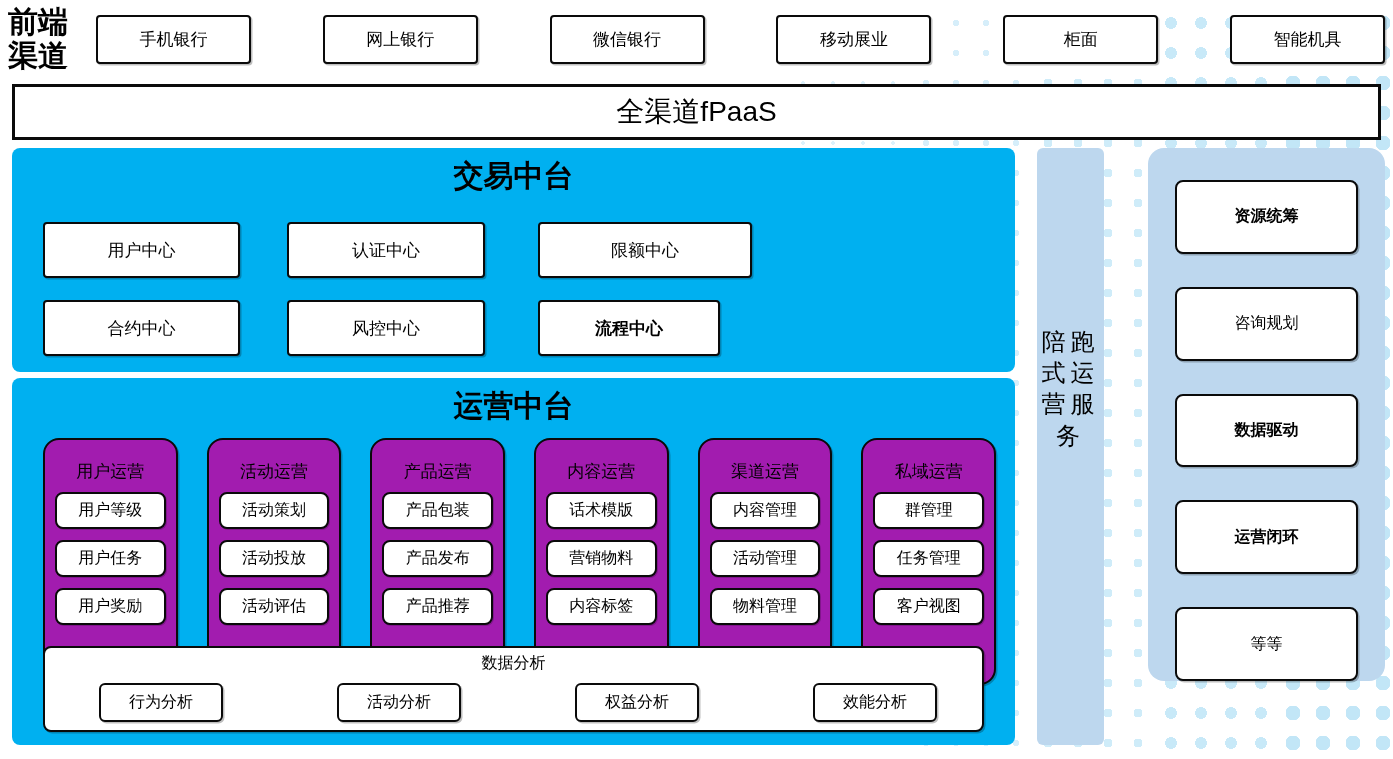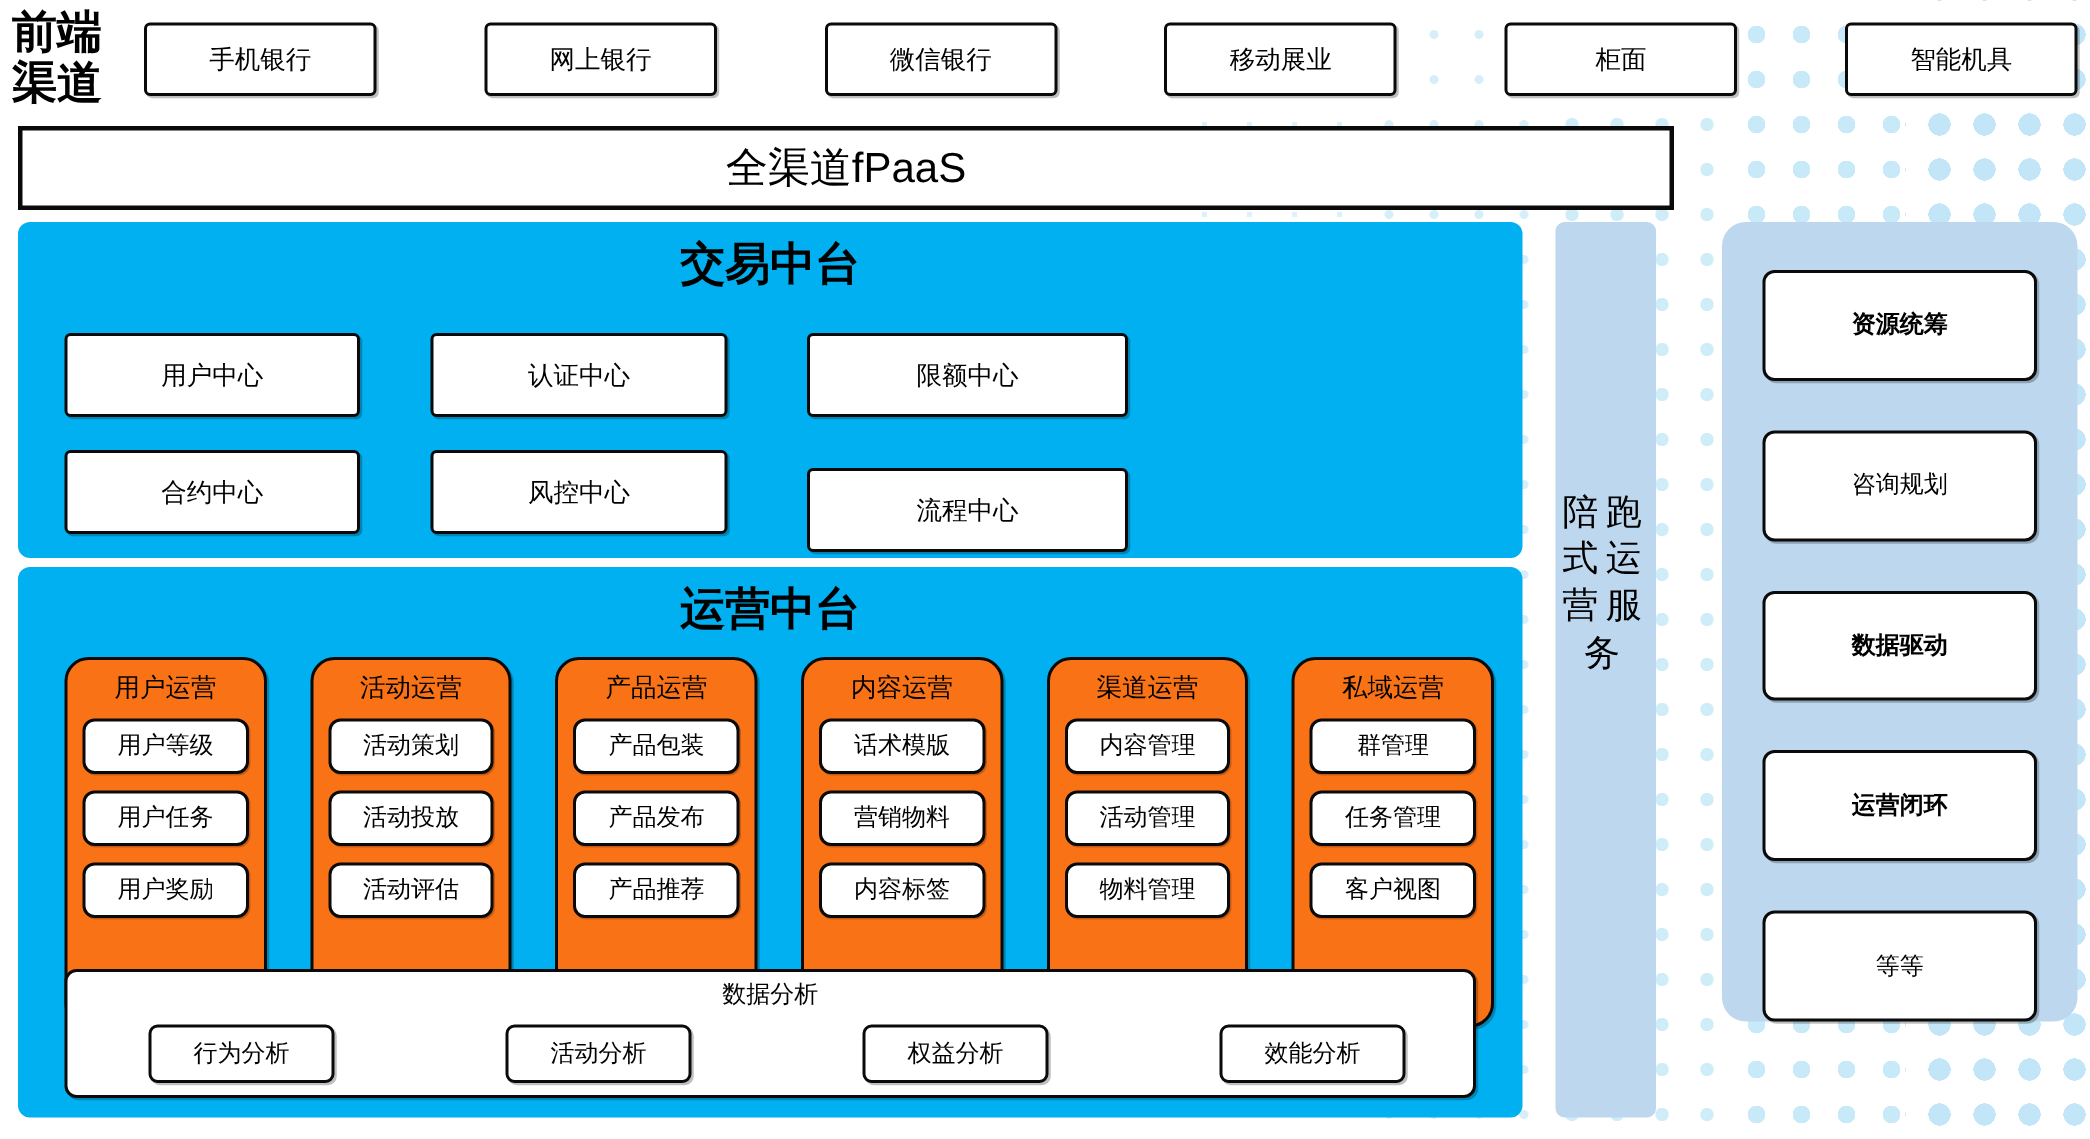--- a/index.html
+++ b/index.html
@@ -42,21 +42,21 @@
   #frontend-label{
     width:88px;flex:0 0 88px;
     font-family:"Liberation Serif","DejaVu Serif",serif;
     font-weight:700;font-size:30px;line-height:1.12;
   }
   #channel-boxes{flex:1;display:flex;justify-content:space-between;}
   .channel-box{width:155px;height:49px;font-size:17px;text-align:center;}
 
   
   #fpaas-bar{
-    left:12px;top:84px;width:1104px;height:56px;
+    left:12px;top:84px;width:1369px;height:56px;
     background:#fff;border:3px solid var(--line);
     display:flex;align-items:center;justify-content:center;
     font-size:28px;
   }
 
   
   .blue-panel{background:var(--accent-blue);border-radius:8px;}
   .panel-title{
     text-align:center;
     font-family:"Liberation Serif","DejaVu Serif",serif;
@@ -64,29 +64,29 @@
     padding-top:8px;
   }
 
   #trade-panel{left:12px;top:148px;width:1003px;height:224px;}
   .tp-box{position:absolute;width:197px;height:56px;font-size:17px;}
   #tp-b1{left:31px;top:74px;}
   #tp-b2{left:275px;top:74px;width:198px;align-items:center;}
   #tp-b3{left:526px;top:74px;width:214px;}
   #tp-b4{left:31px;top:152px;}
   #tp-b5{left:275px;top:152px;width:198px;}
-  #tp-b6{left:526px;top:164px;width:214px;}
+  #tp-b6{left:526px;top:152px;width:182px;font-weight:bold;}
   #tp-tall{left:788px;top:74px;width:183px;height:134px;border-radius:8px;}
 
   #ops-panel{left:12px;top:378px;width:1003px;height:367px;}
   .ops-cols{position:absolute;top:60px;left:31px;width:953px;display:flex;gap:29px;}
   .ops-col{
-    flex:1;height:247px;background:#f97316;border:2px solid var(--line);
+    flex:1;height:247px;background:#a21caf;border:2px solid var(--line);
     border-radius:16px;box-shadow:1.5px 1.5px 0 rgba(0,0,0,0.25);
-    padding-top:7px;
+    padding-top:20px;
   }
   .ops-col-header{text-align:center;font-size:17px;margin-bottom:9px;}
   .ops-item{
     margin:0 10px 11px;height:37px;border:2px solid var(--line);border-radius:8px;
     display:flex;align-items:center;justify-content:center;font-size:16px;
     background:#fff;box-shadow:1px 1px 0 rgba(0,0,0,0.2);
   }
 
   #da-box{
     position:absolute;top:268px;left:31px;width:941px;height:86px;

